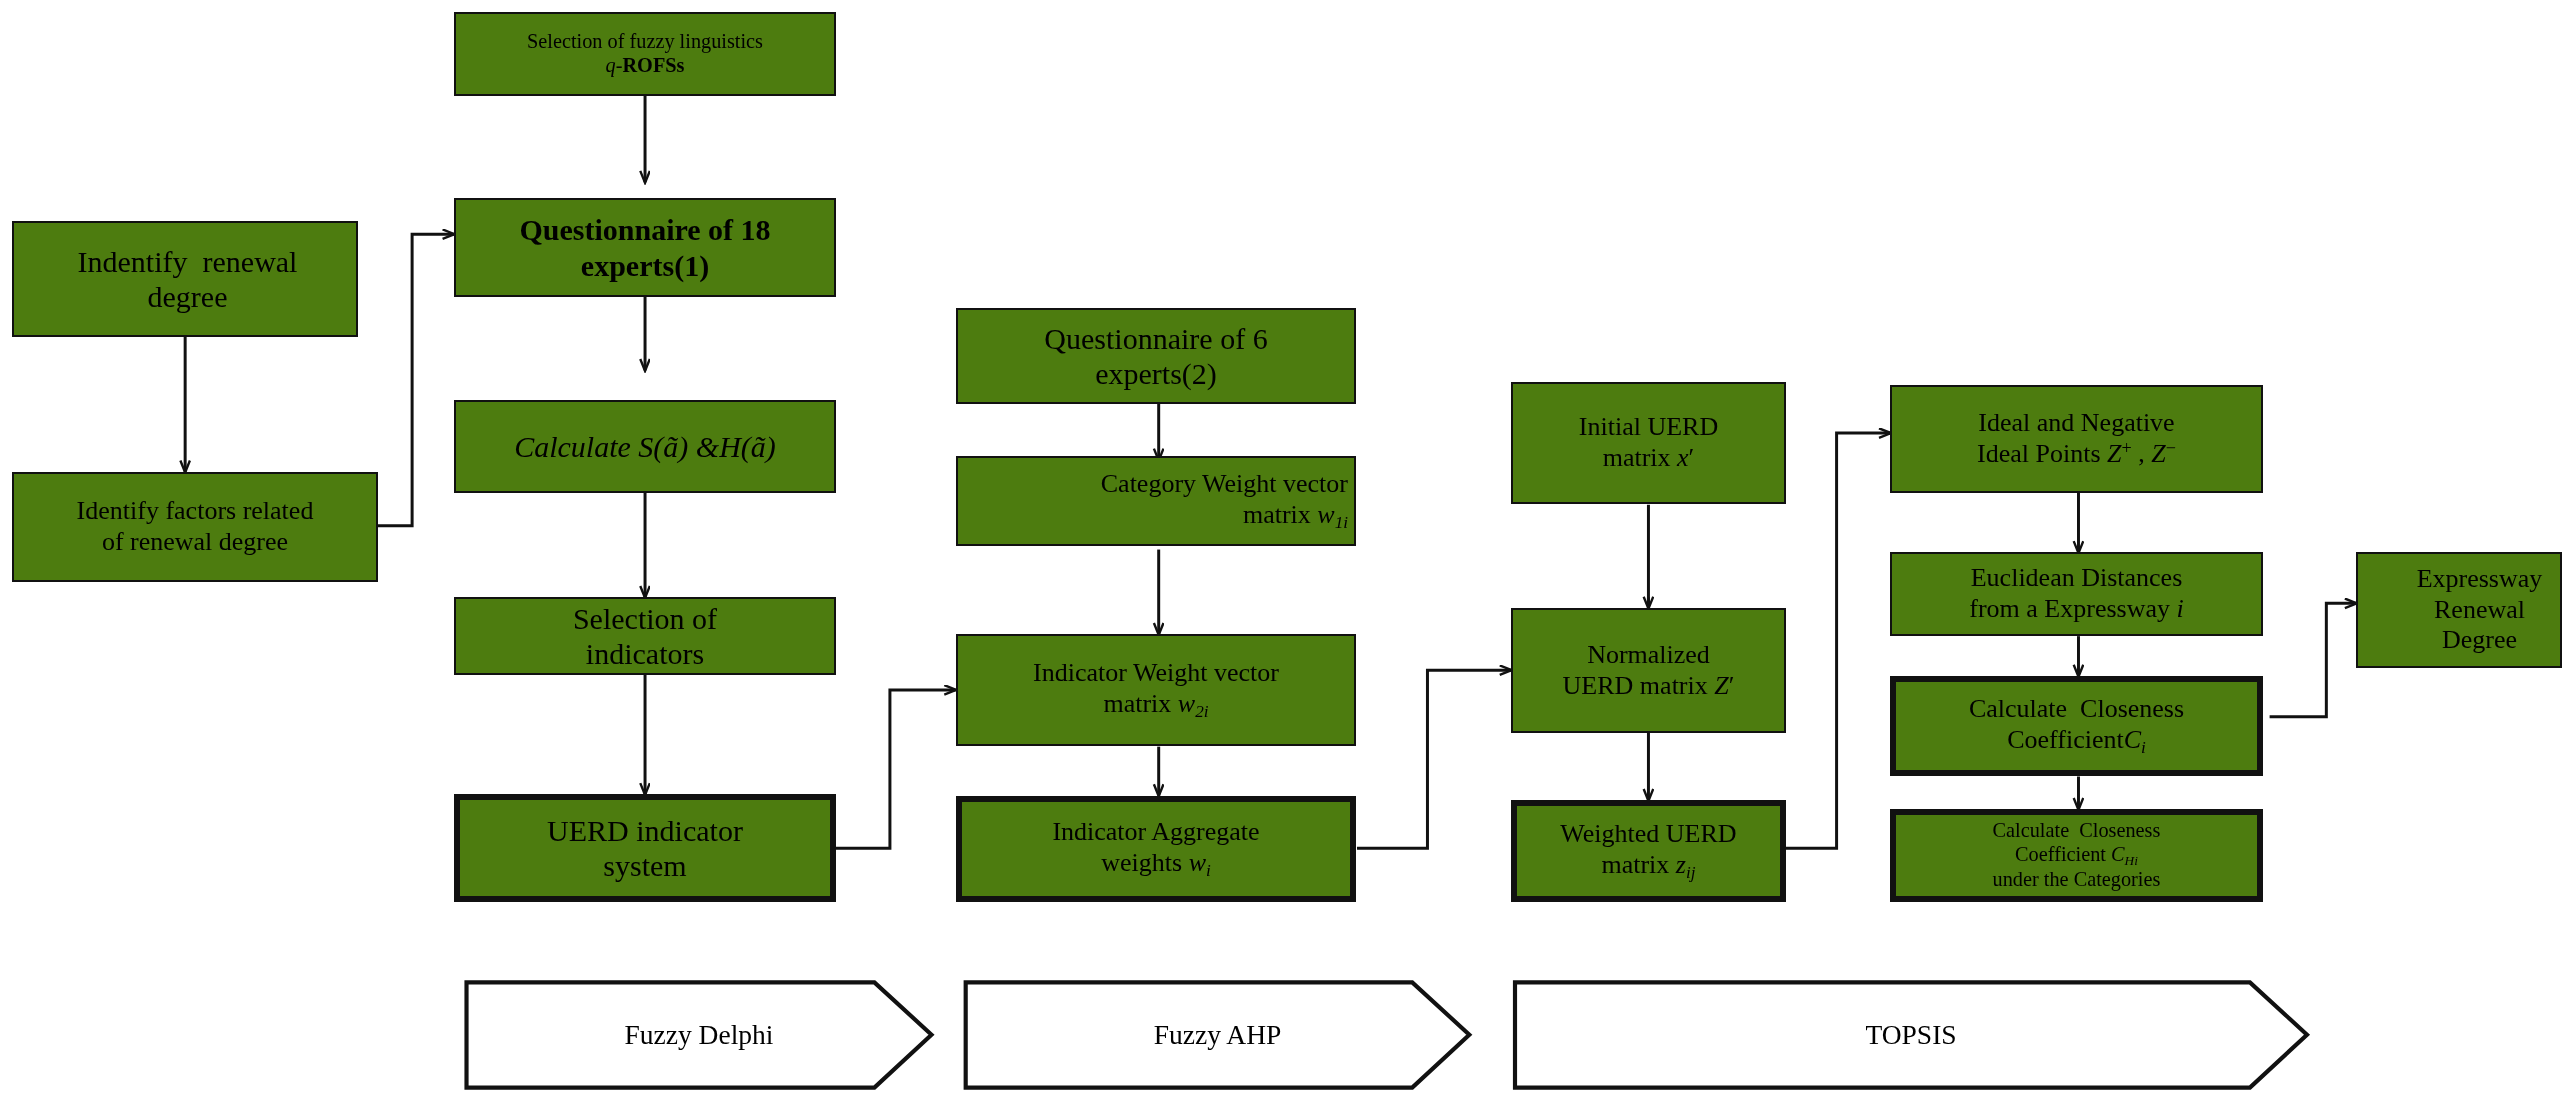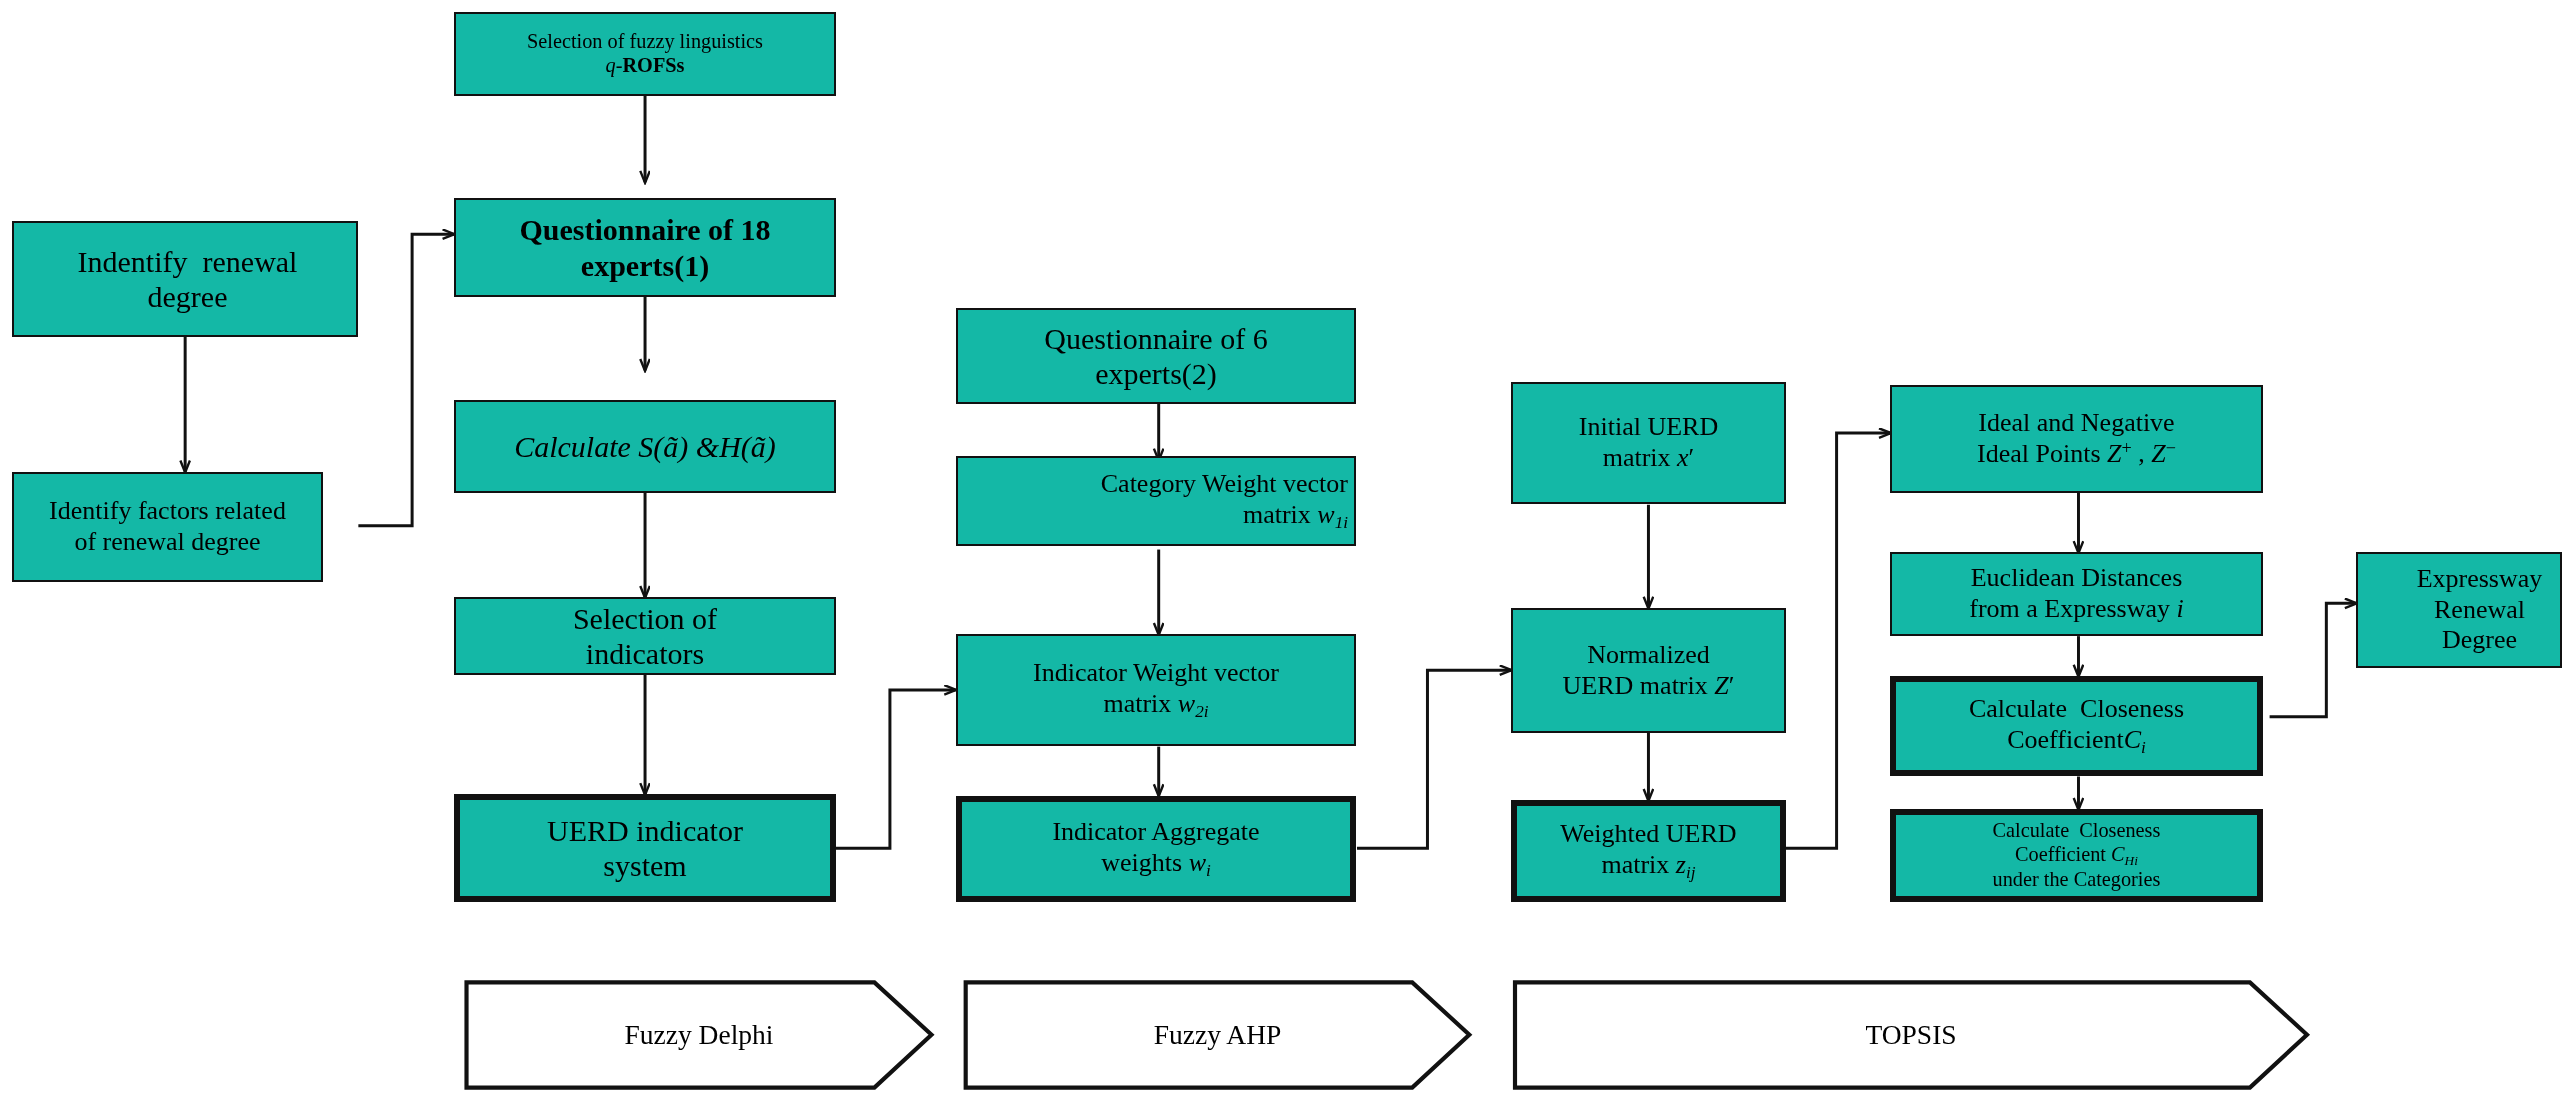--- a/index.html
+++ b/index.html
@@ -1,18 +1,18 @@
 <!DOCTYPE html>
 <html style="font-size:9.6px"><head>
 <meta charset="utf-8">
 <style>
   html,body{margin:0;padding:0;background:#ffffff;}
   body{font-family:"Liberation Serif", serif;color:#000;}
   #canvas{position:relative;width:2576px;height:1117px;background:#fff;overflow:hidden;}
-  .node{position:absolute;box-sizing:border-box;background:#14b8a6;border:2.4px solid #111;
+  .node{position:absolute;box-sizing:border-box;background:#4d7c0f;border:2.4px solid #111;
         display:flex;align-items:center;justify-content:center;text-align:center;
         line-height:1.18;padding:2.4px 6px;}
   .node.bold{border-width:6.6px;}
   .node .txt{display:block;width:100%;}
   .fs-sm{font-size:20.3px;}
   .fs-md{font-size:26px;}
   .fs-lg{font-size:30px;}
   .ital{font-style:italic;}
   svg.wires{position:absolute;left:0;top:0;width:2576px;height:1117px;overflow:visible;pointer-events:none;}
   .band{position:absolute;display:flex;align-items:center;justify-content:center;font-size:27.5px;}
@@ -52,21 +52,21 @@
       <path d="M3480,1065 L3480,1132" marker-end="url(#ah)"></path>
       <path d="M3480,1300 L3480,1355" marker-end="url(#ah)"></path>
       <path d="M3800,1200 L3895,1200 L3895,1010 L3945,1010" marker-end="url(#ah)"></path>
     </g>
   </svg>
 
   <div class="node fs-lg" style="left:12px;top:221px;width:346px;height:116px;padding-left:11px;">
     <span class="txt">Indentify&nbsp; renewal<br>degree</span>
   </div>
 
-  <div class="node fs-md" style="left:12px;top:472px;width:311px;height:110px;">
+  <div class="node fs-md" style="left:12px;top:472px;width:366px;height:110px;">
     <span class="txt">Identify factors related<br>of renewal degree</span>
   </div>
 
   <div class="node fs-sm" style="left:454px;top:12px;width:382px;height:84px;">
     <span class="txt">Selection of fuzzy linguistics<br><i>q</i>-<b>ROFSs</b></span>
   </div>
 
   <div class="node fs-lg" style="left:454px;top:198px;width:382px;height:99px;font-weight:bold;">
     <span class="txt">Questionnaire of 18<br>experts(1)</span>
   </div>

